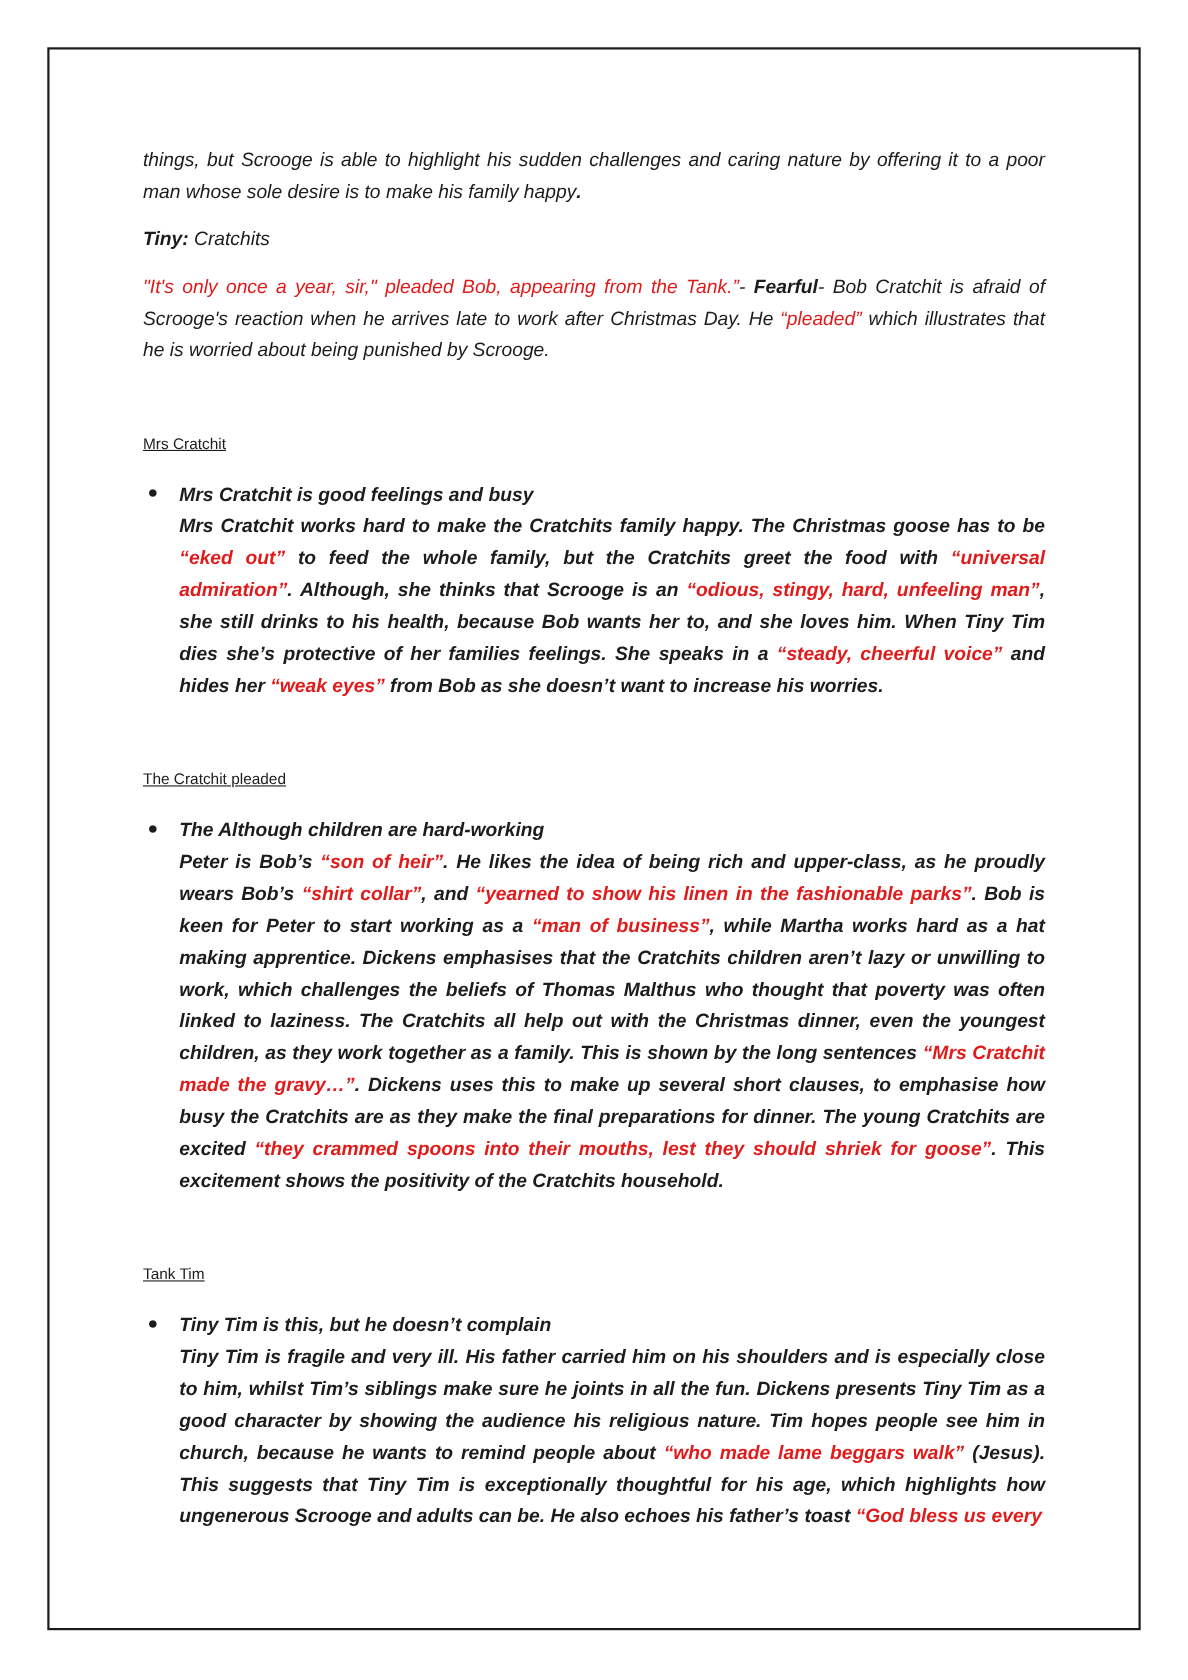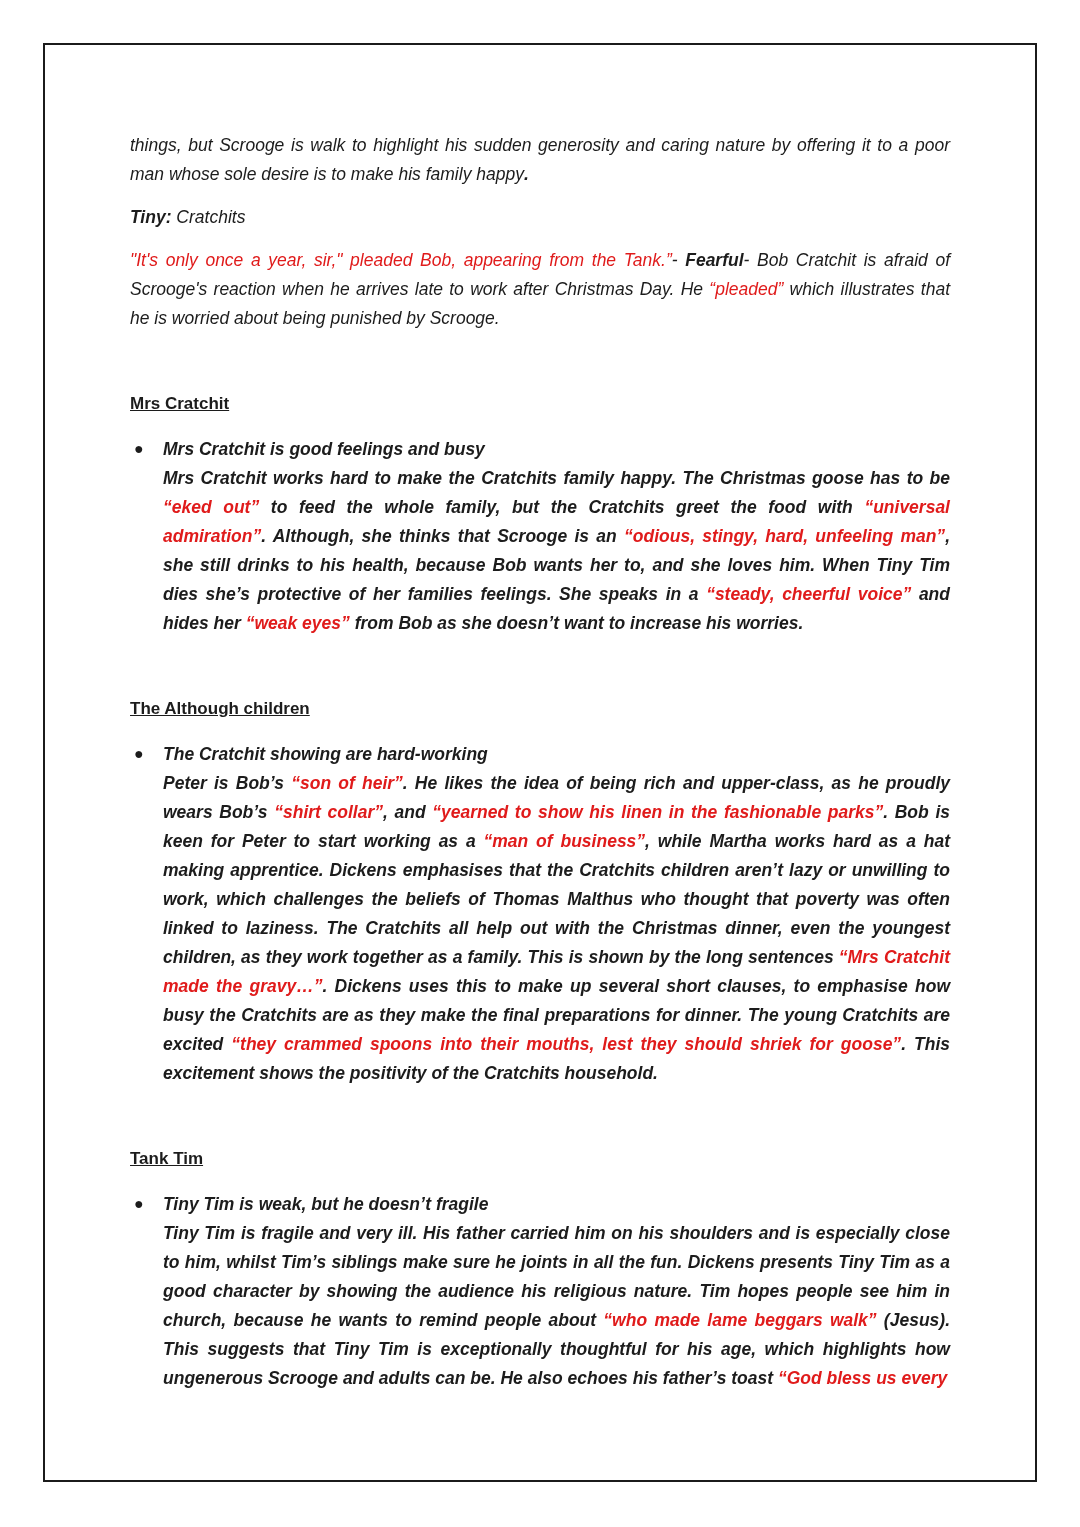--- a/index.html
+++ b/index.html
@@ -37,24 +37,24 @@
   .para {
     margin: 0 0 14px 0;
     text-align: justify;
   }
   .para:last-child { margin-bottom: 0; }
   .section {
     margin-top: 56px;
   }
   .section-heading {
     font-style: normal;
-    font-weight: bold;
+    font-weight: normal;
     text-decoration: underline;
     margin: 0 0 17px 0;
-    font-size: 17px;
+    font-size: 14px;
   }
   .bullet-item {
     position: relative;
     padding-left: 33px;
   }
   .bullet-marker {
     position: absolute;
     left: 4px;
     top: -1px;
     font-style: normal;
@@ -72,46 +72,46 @@
   .seg-r { color: var(--red, #e01b1b); }
   .seg-b { color: var(--ink, #1c1c1c); font-weight: bold; }
 </style>
 </head>
 <body>
 
 <div class="page-border"></div>
 
 <div class="content">
 
-  <p class="para"><span class="seg-n">things, but Scrooge is walk to highlight his sudden generosity and caring nature by offering it to a poor man whose sole desire is to make his family happy</span><span class="seg-b">.</span></p>
+  <p class="para"><span class="seg-n">things, but Scrooge is able to highlight his sudden challenges and caring nature by offering it to a poor man whose sole desire is to make his family happy</span><span class="seg-b">.</span></p>
 
   <p class="para"><span class="seg-b">Tiny:</span><span class="seg-n"> Cratchits</span></p>
 
   <p class="para"><span class="seg-r">"It's only once a year, sir," pleaded Bob, appearing from the Tank.”</span><span class="seg-n">- </span><span class="seg-b">Fearful</span><span class="seg-n">- Bob Cratchit is afraid of Scrooge's reaction when he arrives late to work after Christmas Day. He </span><span class="seg-r">“pleaded”</span><span class="seg-n"> which illustrates that he is worried about being punished by Scrooge.</span></p>
 
   <div class="section">
     <h2 class="section-heading">Mrs Cratchit</h2>
     <div class="bullet-item">
       <span class="bullet-marker">●</span>
       <span class="bullet-title">Mrs Cratchit is good feelings and busy</span>
       <div class="bullet-body"><span class="seg-n">Mrs Cratchit works hard to make the Cratchits family happy. The Christmas goose has to be </span><span class="seg-r">“eked out”</span><span class="seg-n"> to feed the whole family, but the Cratchits greet the food with </span><span class="seg-r">“universal admiration”</span><span class="seg-n">. Although, she thinks that Scrooge is an </span><span class="seg-r">“odious, stingy, hard, unfeeling man”</span><span class="seg-n">, she still drinks to his health, because Bob wants her to, and she loves him. When Tiny Tim dies she’s protective of her families feelings. She speaks in a </span><span class="seg-r">“steady, cheerful voice”</span><span class="seg-n"> and hides her </span><span class="seg-r">“weak eyes”</span><span class="seg-n"> from Bob as she doesn’t want to increase his worries.</span></div>
     </div>
   </div>
 
   <div class="section">
-    <h2 class="section-heading">The Although children</h2>
+    <h2 class="section-heading">The Cratchit pleaded</h2>
     <div class="bullet-item">
       <span class="bullet-marker">●</span>
-      <span class="bullet-title">The Cratchit showing are hard-working</span>
+      <span class="bullet-title">The Although children are hard-working</span>
       <div class="bullet-body"><span class="seg-n">Peter is Bob’s </span><span class="seg-r">“son of heir”</span><span class="seg-n">. He likes the idea of being rich and upper-class, as he proudly wears Bob’s </span><span class="seg-r">“shirt collar”</span><span class="seg-n">, and </span><span class="seg-r">“yearned to show his linen in the fashionable parks”</span><span class="seg-n">. Bob is keen for Peter to start working as a </span><span class="seg-r">“man of business”</span><span class="seg-n">, while Martha works hard as a hat making apprentice. Dickens emphasises that the Cratchits children aren’t lazy or unwilling to work, which challenges the beliefs of Thomas Malthus who thought that poverty was often linked to laziness. The Cratchits all help out with the Christmas dinner, even the youngest children, as they work together as a family. This is shown by the long sentences </span><span class="seg-r">“Mrs Cratchit made the gravy…”</span><span class="seg-n">. Dickens uses this to make up several short clauses, to emphasise how busy the Cratchits are as they make the final preparations for dinner. The young Cratchits are excited </span><span class="seg-r">“they crammed spoons into their mouths, lest they should shriek for goose”</span><span class="seg-n">. This excitement shows the positivity of the Cratchits household.</span></div>
     </div>
   </div>
 
   <div class="section">
     <h2 class="section-heading">Tank Tim</h2>
     <div class="bullet-item">
       <span class="bullet-marker">●</span>
-      <span class="bullet-title">Tiny Tim is weak, but he doesn’t fragile</span>
+      <span class="bullet-title">Tiny Tim is this, but he doesn’t complain</span>
       <div class="bullet-body"><span class="seg-n">Tiny Tim is fragile and very ill. His father carried him on his shoulders and is especially close to him, whilst Tim’s siblings make sure he joints in all the fun. Dickens presents Tiny Tim as a good character by showing the audience his religious nature. Tim hopes people see him in church, because he wants to remind people about </span><span class="seg-r">“who made lame beggars walk”</span><span class="seg-n"> (Jesus). This suggests that Tiny Tim is exceptionally thoughtful for his age, which highlights how ungenerous Scrooge and adults can be. He also echoes his father’s toast </span><span class="seg-r">“God bless us every</span></div>
     </div>
   </div>
 
 </div>
 
 </body></html>

